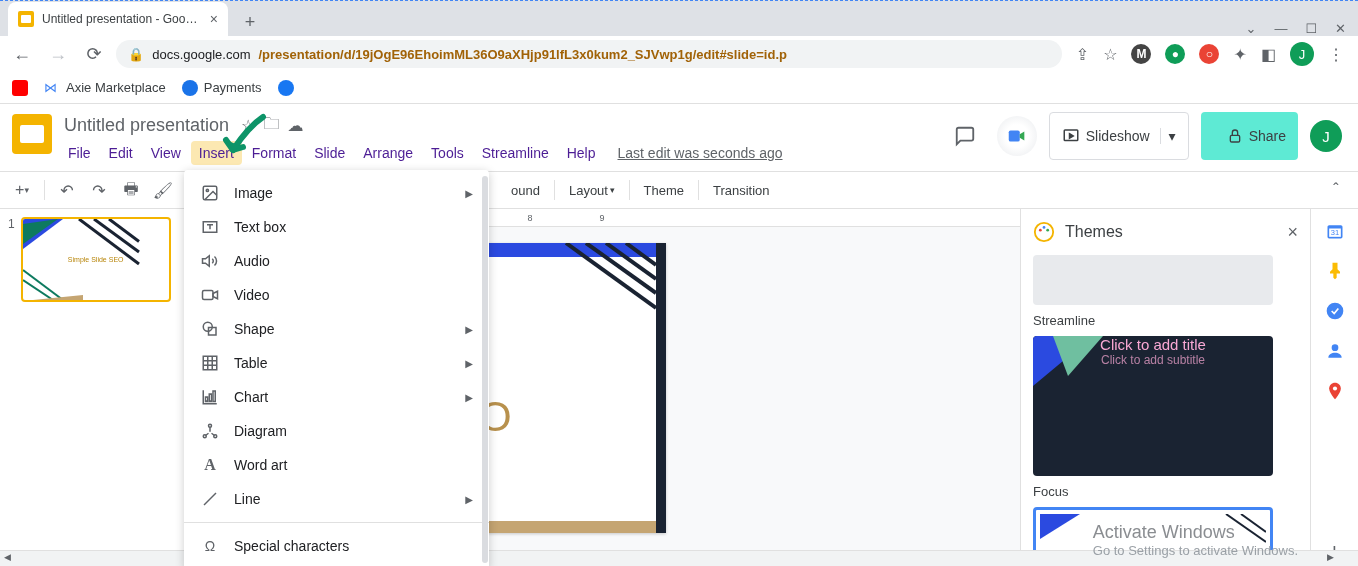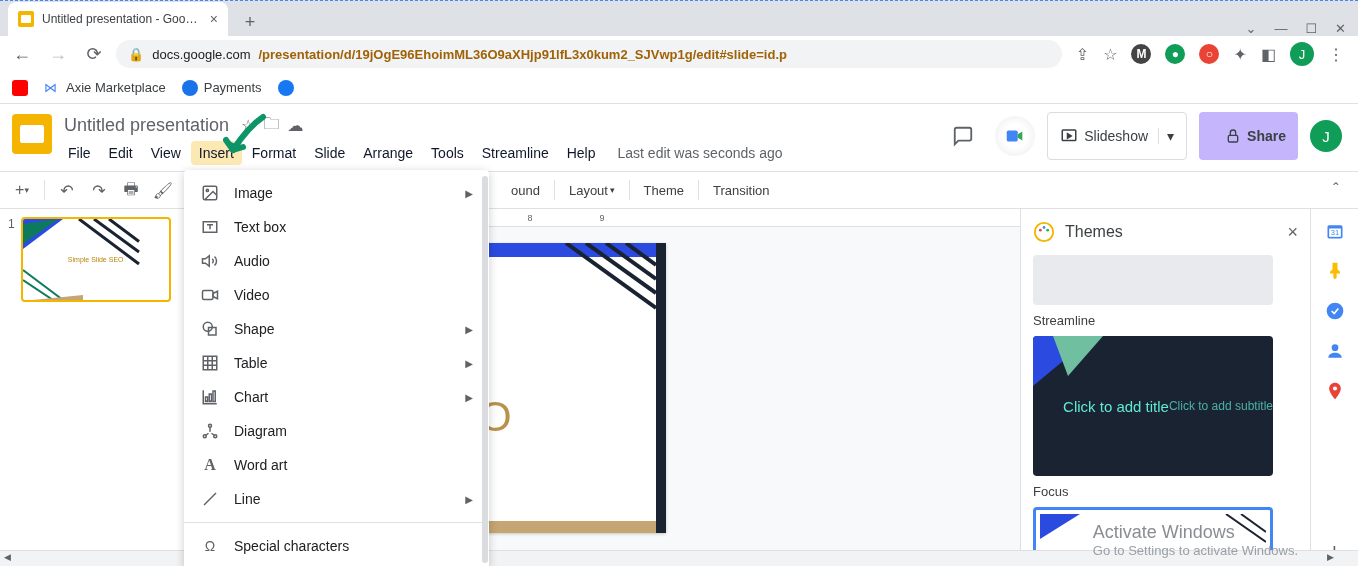--- a/index.html
+++ b/index.html
@@ -31,27 +31,27 @@
 
 
 .app-header { display: flex; align-items: flex-start; padding: 8px 16px 0 12px; gap: 8px; }
 .app-logo { width: 40px; height: 40px; background: #f4b400; border-radius: 4px; display: flex; align-items: center; justify-content: center; margin-top: 2px; }
 .app-logo::after { content: ""; width: 24px; height: 18px; background: #fff; border-radius: 2px; }
 .app-title-area { flex: 1; }
 .title-row { display: flex; align-items: center; gap: 8px; }
 .doc-title { font-size: 18px; color: #5f6368; padding: 2px 4px; }
 .title-icon { color: #5f6368; font-size: 16px; }
 .menu-bar { display: flex; gap: 2px; margin-top: 2px; }
-.menu-item { padding: 4px 8px; font-size: 14px; color: #0f172a; border-radius: 4px; }
+.menu-item { padding: 4px 8px; font-size: 14px; color: #4c1d95; border-radius: 4px; }
 .menu-item.active { background: #fce8b2; }
-.last-edit { color: #5f6368; font-size: 14px; margin-left: 12px; padding: 4px 0; }
+.last-edit { color: #5f6368; font-size: 14px; text-decoration: underline; margin-left: 12px; padding: 4px 0; }
 .header-right { display: flex; align-items: center; gap: 12px; }
 .hdr-btn { height: 48px; border: 1px solid #dadce0; border-radius: 4px; display: flex; align-items: center; padding: 0 12px; gap: 6px; font-size: 14px; color: #3c4043; background: #fff; }
 .meet-btn { width: 40px; height: 40px; border-radius: 50%; border: none; background: radial-gradient(circle, #fff 40%, #e8eaed 100%); display: flex; align-items: center; justify-content: center; }
-.share-btn { background: #c4b5fd; border: none; font-weight: 700; padding-left: 26px; }
+.share-btn { background: #5eead4; border: none; font-weight: 400; padding-left: 26px; }
 .comment-btn { width: 40px; height: 40px; border-radius: 50%; border: none; display: flex; align-items: center; justify-content: center; }
 
 
 .toolbar { height: 38px; border-top: 1px solid #e0e0e0; border-bottom: 1px solid #e0e0e0; display: flex; align-items: center; padding: 0 8px; gap: 4px; margin-top: 6px; }
 .tb-btn { width: 28px; height: 28px; display: flex; align-items: center; justify-content: center; color: #5f6368; border-radius: 2px; }
 .tb-sep { width: 1px; height: 20px; background: #e0e0e0; margin: 0 4px; }
 .tb-label { font-size: 13px; color: #3c4043; padding: 0 6px; display: flex; align-items: center; gap: 2px; }
 
 
 .main { display: flex; height: calc(100% - 210px); position: relative; }
@@ -68,21 +68,21 @@
 .canvas-title { position: absolute; top: 150px; left: 0; font-size: 42px; color: #b8914d; font-weight: 400; }
 
 
 .themes-panel { width: 290px; border-left: 1px solid #e0e0e0; background: #fff; padding: 12px; overflow-y: auto; }
 .themes-header { display: flex; align-items: center; gap: 10px; margin-bottom: 12px; }
 .themes-title { font-size: 16px; color: #3c4043; flex: 1; }
 .close-x { font-size: 18px; color: #5f6368; }
 .theme-label { font-size: 13px; color: #3c4043; margin: 8px 0; }
 .theme-preview { width: 240px; height: 140px; border-radius: 4px; margin-bottom: 8px; position: relative; overflow: hidden; }
 .theme-preview.grey { background: #e8eaed; height: 50px; }
-.theme-preview.dark { background: #1a2332; display: flex; flex-direction: row; align-items: center; justify-content: flex-end; color: #5eead4; }
+.theme-preview.dark { background: #1a2332; display: flex; flex-direction: column; align-items: center; justify-content: flex-start; color: #f9a8d4; }
 .theme-preview.focus { background: #fff; border: 3px solid #4285f4; height: 60px; }
 
 
 .side-rail { width: 48px; border-left: 1px solid #e0e0e0; display: flex; flex-direction: column; align-items: center; padding-top: 12px; gap: 20px; }
 .rail-icon { width: 20px; height: 20px; }
 
 
 .dropdown { position: absolute; top: 170px; left: 184px; width: 305px; background: #fff; box-shadow: 0 2px 10px rgba(0,0,0,0.2); border-radius: 4px; padding: 6px 0; z-index: 100; }
 .dropdown-scroll { position: absolute; right: 1px; top: 6px; bottom: 6px; width: 6px; background: #dadce0; border-radius: 3px; }
 .dd-item { display: flex; align-items: center; padding: 7px 16px; gap: 14px; font-size: 14px; color: #202124; }

